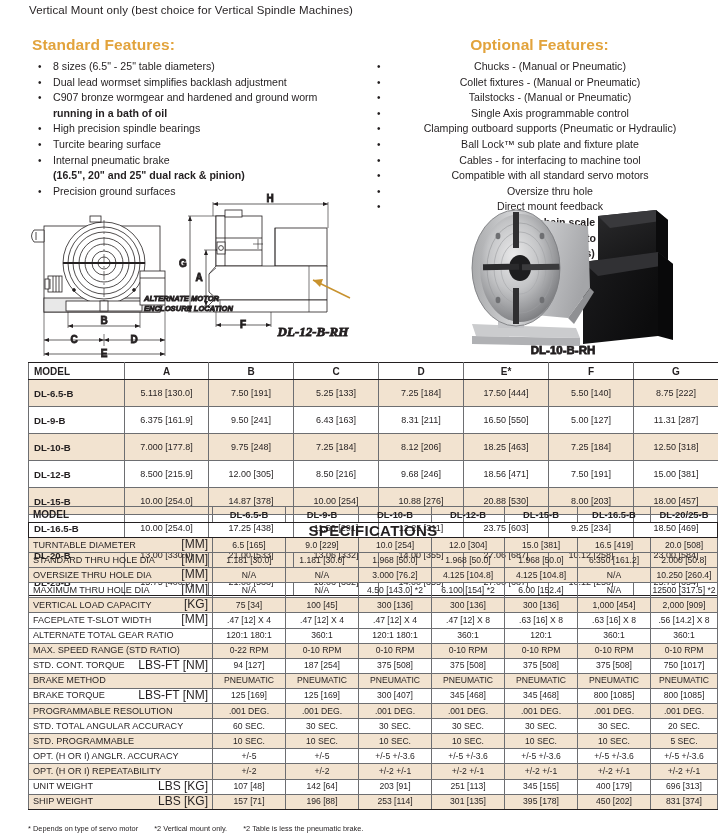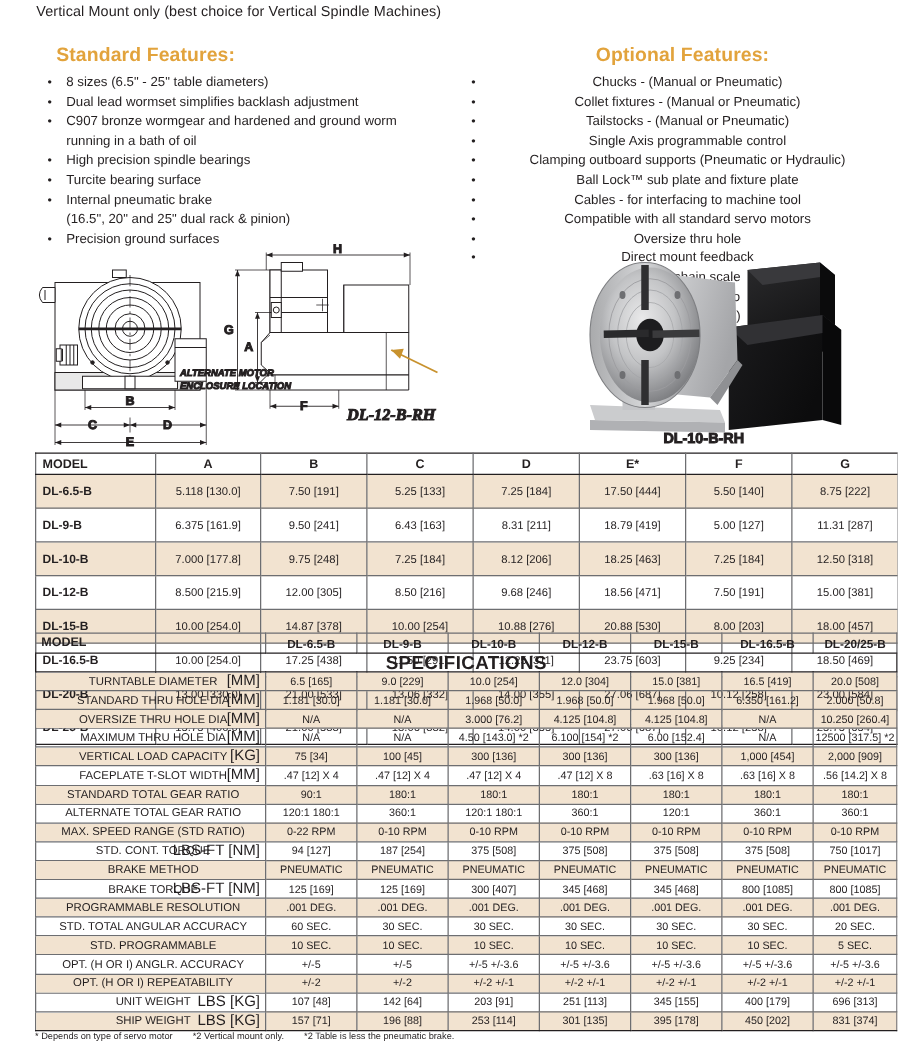--- a/index.html
+++ b/index.html
@@ -29,21 +29,21 @@
   
   .features-col { position: absolute; }
   #standard-features-col { left: 29px; top: 36px; width: 340px; }
   #optional-features-col { left: 368px; top: 36px; width: 340px; text-align: center; }
 
   .features-heading {
     font-size: 15.5px;
     font-weight: bold;
     color: #e2a33c;
     letter-spacing: .1px;
-    margin: 0 0 5px 16px;
+    margin: 0 0 5px 3px;
   }
 
   ul.feature-list {
     list-style: none;
     margin: 0;
     padding: 0;
   }
   ul.feature-list li {
     position: relative;
     padding-left: 24px;
@@ -54,20 +54,21 @@
   }
   ul.feature-list li .bullet {
     position: absolute;
     left: 9px;
     top: 0px;
     font-size: 10px;
     line-height: 15.6px;
   }
   ul.feature-list li .cont {
     display: block;
+    font-weight: bold;
   }
 
   
   #drawing-area {
     position: absolute;
     left: 28px;
     top: 188px;
     width: 690px;
     height: 172px;
   }
@@ -163,21 +164,21 @@
     border-top: .7px solid #6d6e71;
     border-bottom: 1.6px solid #231f20;
   }
   #specs-table thead.model-head-row th.rowlabel {
     text-align: left;
     padding-left: 4px;
     font-size: 10px;
   }
   #specs-table tbody td { height: 14.1px; }
   #specs-table tbody td.rowlabel {
-    text-align: center;
+    text-align: left;
     padding-left: 4px;
     font-size: 9.1px;
     position: relative;
     white-space: nowrap;
   }
   #specs-table tbody td.rowlabel .unit {
     position: absolute;
     right: 4px;
     top: 0;
     font-size: 12px;
@@ -460,21 +461,21 @@
       <td>5.50 [140]</td>
       <td>8.75 [222]</td>
       <td>11.62 [295]</td>
     </tr>
     <tr>
       <td class="model-cell">DL-9-B</td>
       <td>6.375 [161.9]</td>
       <td>9.50 [241]</td>
       <td>6.43 [163]</td>
       <td>8.31 [211]</td>
-      <td>18.79 [419]</td>
+      <td>16.50 [550]</td>
       <td>5.00 [127]</td>
       <td>11.31 [287]</td>
       <td>12.43 [316]</td>
     </tr>
     <tr class="shade">
       <td class="model-cell">DL-10-B</td>
       <td>7.000 [177.8]</td>
       <td>9.75 [248]</td>
       <td>7.25 [184]</td>
       <td>8.12 [206]</td>
@@ -623,30 +624,20 @@
     <tr>
       <td class="rowlabel"><span>FACEPLATE T-SLOT WIDTH</span><span class="unit">[MM]</span></td>
       <td>.47 [12] X 4</td>
       <td>.47 [12] X 4</td>
       <td>.47 [12] X 4</td>
       <td>.47 [12] X 8</td>
       <td>.63 [16] X 8</td>
       <td>.63 [16] X 8</td>
       <td>.56 [14.2] X 8</td>
     </tr>
-    <tr class="shade">
-      <td class="rowlabel"><span>STANDARD TOTAL GEAR RATIO</span><span class="unit"></span></td>
-      <td>90:1</td>
-      <td>180:1</td>
-      <td>180:1</td>
-      <td>180:1</td>
-      <td>180:1</td>
-      <td>180:1</td>
-      <td>180:1</td>
-    </tr>
     <tr>
       <td class="rowlabel"><span>ALTERNATE TOTAL  GEAR RATIO</span><span class="unit"></span></td>
       <td>120:1    180:1</td>
       <td>360:1</td>
       <td>120:1    180:1</td>
       <td>360:1</td>
       <td>120:1</td>
       <td>360:1</td>
       <td>360:1</td>
     </tr>

